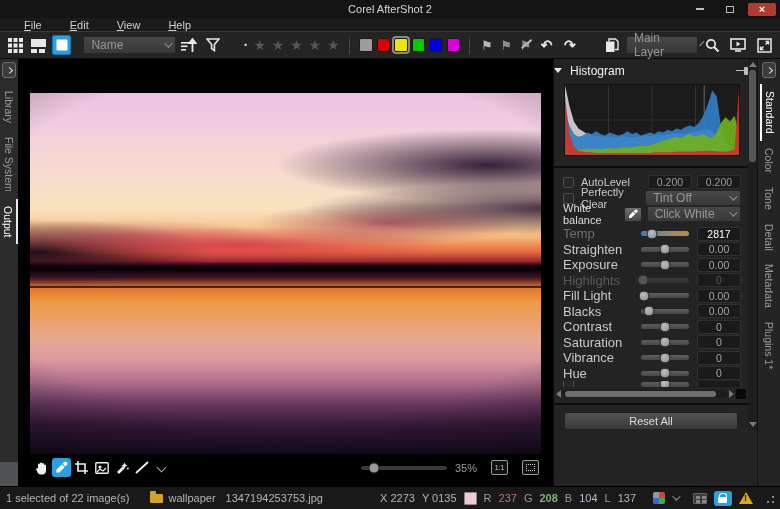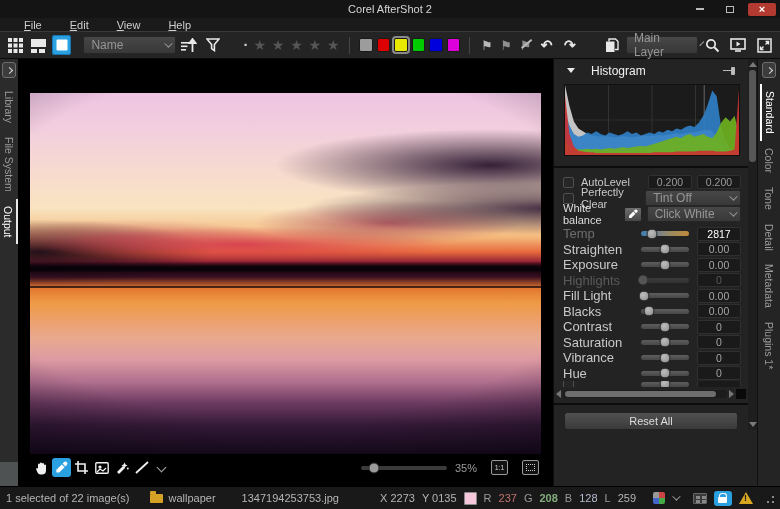--- a/index.html
+++ b/index.html
@@ -80,21 +80,21 @@
   .zslider { position:relative; width:86px; height:4px; background:#3a3a3a; border-radius:2px; }
   .zthumb { position:absolute; top:50%; width:11px; height:11px; background:#9a9a9a; border:1px solid #2a2a2a; border-radius:50%; transform:translate(-50%,-50%); }
   .zpct { color:#9a9a9a; font-size:11px; }
   .vbtn { width:17px; height:15px; border:1px solid #9a9a9a; border-radius:2px; color:#cfcfcf; font-size:7px; display:flex; align-items:center; justify-content:center; margin-left:6px; background:#111; }
   .vbtn.fit { position:relative; }
   .vbtn.fit::before { content:""; width:7px; height:5px; border:1px dotted #cfcfcf; }
 
   
   .right-panel { width:204px; background:#232323; border-left:1px solid #0d0d0d; display:flex; flex:0 0 auto; }
   .rp-main { flex:1 1 auto; display:flex; flex-direction:column; min-width:0; }
-  .panel-header { display:flex; align-items:center; height:23px; padding:0 13px; gap:16px; }
+  .panel-header { display:flex; align-items:center; height:23px; padding:0 0; gap:8px; }
   .tri { width:0; height:0; border-left:4px solid transparent; border-right:4px solid transparent; border-top:5px solid #e8e8e8; }
   .panel-title { color:#f0f0f0; font-size:12px; }
   .pin { margin-left:auto; position:relative; width:12px; height:8px; }
   .pin::before { content:""; position:absolute; left:0; top:3px; width:8px; height:1.5px; background:#bbb; }
   .pin::after { content:""; position:absolute; right:0; top:0; width:4px; height:8px; background:#bbb; border-radius:1px; }
   .hist-wrap { margin:2px 8px 8px 10px; height:72px; background:#1b1b1b; border:1px solid #101010; }
   .hist-wrap svg { display:block; width:100%; height:100%; }
   .divider { height:2px; background:#0c0c0c; margin:2px 0; }
 
   .rowpad { padding:0 7px 0 9px; }
@@ -141,21 +141,21 @@
   .vthumb { width:7px; height:92px; background:#565656; border-radius:3px; }
 
   
   .right-strip { width:23px; background:#242424; border-left:1px solid #111; display:flex; flex-direction:column; align-items:center; flex:0 0 auto; }
   .right-strip .vtab.selected { color:#fff; border-left:2px solid #fff; }
 
   
   .statusbar { height:23px; background:#191919; border-top:1px solid #000; display:flex; align-items:center; padding:0 6px; color:#b5b5b5; font-size:11px; gap:6px; flex:0 0 auto; }
   .folder { width:13px; height:9px; background:#d4a326; border-radius:1px; position:relative; margin-left:14px; }
   .folder::before { content:""; position:absolute; top:-3px; left:0; width:6px; height:3px; background:#d4a326; border-radius:1px 1px 0 0; }
-  .sb-file { margin-left:20px; }
+  .sb-file { margin-left:4px; }
   .sb-right { margin-left:auto; display:flex; align-items:center; gap:7px; }
   .sb-swatch { width:13px; height:13px; border-radius:1px; border:1px solid #888; }
   .sb-lab { color:#9a9a9a; }
   .sb-r { color:#c1736e; } .sb-g { color:#84ad7d;font-weight:bold; } .sb-b { color:#b9bdd0; } .sb-l { color:#b5b5b5; }
   .cm-icon { width:12px; height:12px; border-radius:2px; background:conic-gradient(#c44 0 25%, #4a4 0 50%, #46c 0 75%, #999 0); margin-left:10px; }
   .sb-chev { width:6px; height:6px; border-right:1.5px solid #999; border-bottom:1.5px solid #999; transform:rotate(45deg) translateY(-2px); }
   .film-icon { width:14px; height:11px; margin-left:8px; background:linear-gradient(#888,#888) 2px 2px/4px 3px no-repeat, linear-gradient(#888,#888) 8px 2px/4px 3px no-repeat, linear-gradient(#888,#888) 2px 6px/4px 3px no-repeat, linear-gradient(#888,#888) 8px 6px/4px 3px no-repeat, #3a3a3a; border:1px solid #666; border-radius:1px; }
   .lock-btn { width:18px; height:15px; background:#2aa0e0; border-radius:3px; position:relative; }
   .lock-btn::before { content:""; position:absolute; left:5px; top:2px; width:6px; height:5px; border:1.5px solid #fff; border-bottom:none; border-radius:3px 3px 0 0; }
   .lock-btn::after { content:""; position:absolute; left:4px; top:6px; width:9px; height:6px; background:#fff; border-radius:1px; }
@@ -522,23 +522,23 @@
     <span class="sb-file">1347194253753.jpg</span>
     <div class="sb-right">
       <span>X 2273</span>
       <span>Y 0135</span>
       <span class="sb-swatch" style="background: rgb(246, 198, 218);"></span>
       <span class="sb-lab">R</span>
       <span class="sb-r">237</span>
       <span class="sb-lab">G</span>
       <span class="sb-g">208</span>
       <span class="sb-lab">B</span>
-      <span class="sb-b">128</span>
+      <span class="sb-b">104</span>
       <span class="sb-lab">L</span>
-      <span class="sb-l">259</span>
+      <span class="sb-l">137</span>
       <span class="cm-icon"></span>
       <span class="sb-chev"></span>
       <span class="film-icon"></span>
       <span class="lock-btn"></span>
       <span class="warn"></span>
       <span class="grip"></span>
     </div>
   </div>
 </div>
 

